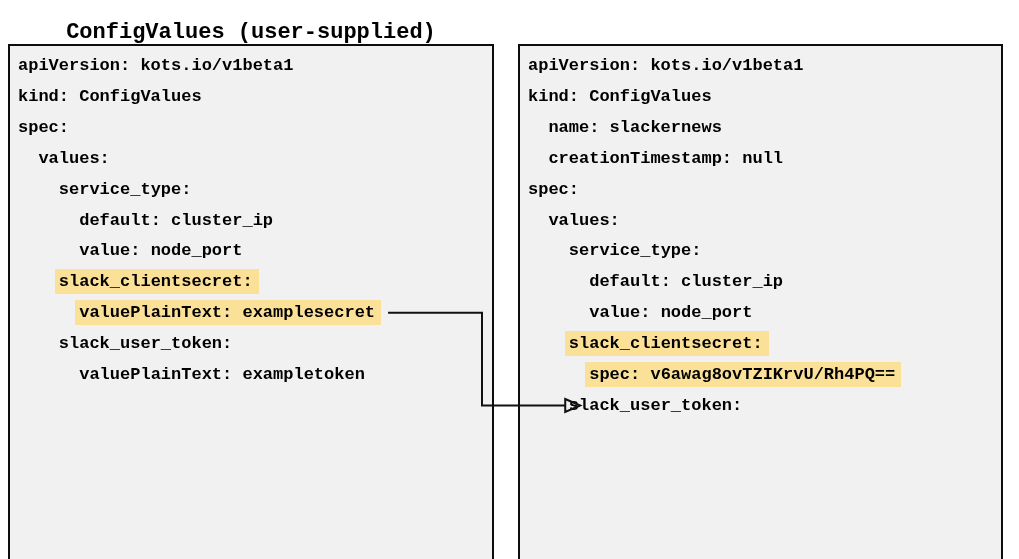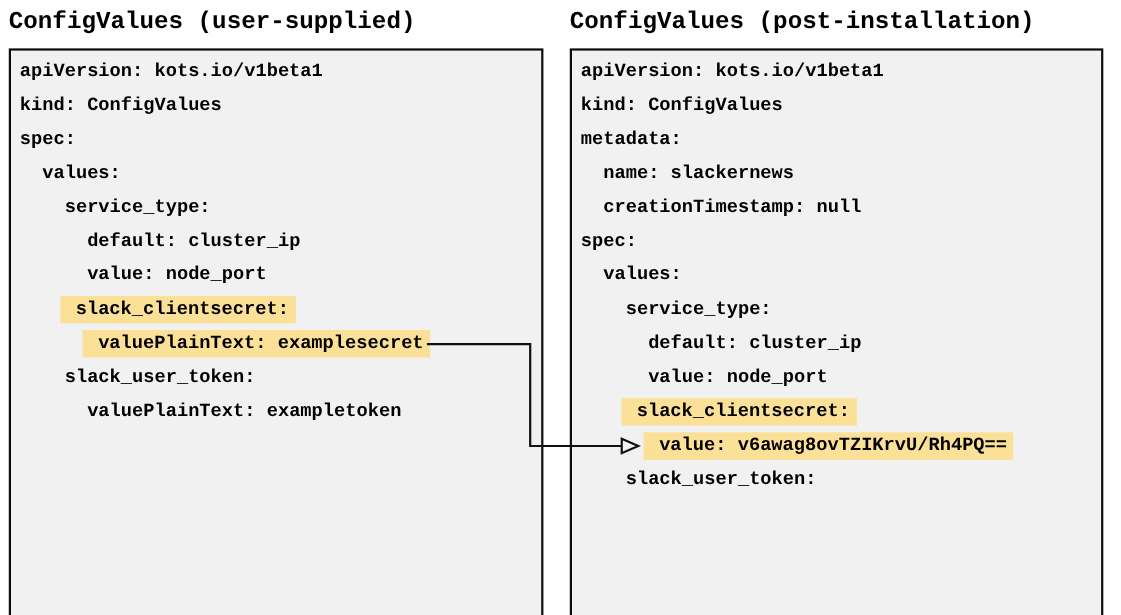--- a/index.html
+++ b/index.html
@@ -14,21 +14,22 @@
     position: relative;
     width: 1019px;
     height: 559px;
     background: #ffffff;
     overflow: hidden;
     font-family: "Liberation Mono", "DejaVu Sans Mono", monospace;
     color: var(--text);
   }
   .title {
     position: absolute;
-    top: 5px;
+    top: 18px;
+    text-align: center;
     font: bold 22px/30px "Liberation Mono", "DejaVu Sans Mono", monospace;
     color: var(--text);
     white-space: pre;
   }
   #title-left  { left: 8px;   width: 486px; }
   #title-right { left: 518px; width: 485px; }
   .panel {
     position: absolute;
     top: 44px;
     height: 538px;
@@ -38,38 +39,37 @@
   #panel-left  { left: 8px;   width: 486px; }
   #panel-right { left: 518px; width: 485px; }
   .code {
     padding: 5px 0 0 8px;
     font: bold 17px/30.9px "Liberation Mono", "DejaVu Sans Mono", monospace;
     color: var(--text);
   }
   .line { white-space: pre; }
   .hl {
     background: var(--hl);
-    padding: 3px 6px 3px 14px;
+    padding: 3px 6px 3px 4px;
     margin-left: -4px;
   }
   #connector {
     position: absolute;
     left: 0; top: 0;
     width: 1019px; height: 559px;
     pointer-events: none;
   }
 </style>
 </head>
 <body>
 
 <div id="canvas">
 
   <div class="title" id="title-left">ConfigValues (user-supplied)</div>
 
-  <div class="title" id="title-right">ConfigValues (post-installation)</div>
 
   <div class="panel" id="panel-left">
     <div class="code">
         <div class="line"><span></span><span>apiVersion: kots.io/v1beta1</span></div>
         <div class="line"><span></span><span>kind: ConfigValues</span></div>
         <div class="line"><span></span><span>spec:</span></div>
         <div class="line"><span>  </span><span>values:</span></div>
         <div class="line"><span>    </span><span>service_type:</span></div>
         <div class="line"><span>      </span><span>default: cluster_ip</span></div>
         <div class="line"><span>      </span><span>value: node_port</span></div>
@@ -77,30 +77,29 @@
         <div class="line"><span>      </span><span class="hl">valuePlainText: examplesecret</span></div>
         <div class="line"><span>    </span><span>slack_user_token:</span></div>
         <div class="line"><span>      </span><span>valuePlainText: exampletoken</span></div>
       </div>
   </div>
 
   <div class="panel" id="panel-right">
     <div class="code">
         <div class="line"><span></span><span>apiVersion: kots.io/v1beta1</span></div>
         <div class="line"><span></span><span>kind: ConfigValues</span></div>
-        <div class="line"><span></span><span>metadata:</span></div>
         <div class="line"><span>  </span><span>name: slackernews</span></div>
         <div class="line"><span>  </span><span>creationTimestamp: null</span></div>
         <div class="line"><span></span><span>spec:</span></div>
         <div class="line"><span>  </span><span>values:</span></div>
         <div class="line"><span>    </span><span>service_type:</span></div>
         <div class="line"><span>      </span><span>default: cluster_ip</span></div>
         <div class="line"><span>      </span><span>value: node_port</span></div>
         <div class="line"><span>    </span><span class="hl">slack_clientsecret:</span></div>
-        <div class="line"><span>      </span><span class="hl">value: v6awag8ovTZIKrvU/Rh4PQ==</span></div>
+        <div class="line"><span>      </span><span class="hl">spec: v6awag8ovTZIKrvU/Rh4PQ==</span></div>
         <div class="line"><span>    </span><span>slack_user_token:</span></div>
         <div class="line"><span>      </span></div>
       </div>
   </div>
 
   <svg id="connector" viewBox="0 0 1019 559" xmlns="http://www.w3.org/2000/svg">
       <polyline points="388.078125,312.75 482,312.75 482,405.46875 565.21875,405.46875" fill="none" stroke="#111111" stroke-width="2"></polyline>
       <path d="M 565.21875 398.96875 L 580.21875 405.46875 L 565.21875 411.96875 Z" fill="none" stroke="#111111" stroke-width="2" stroke-linejoin="miter"></path>
     </svg>
 

